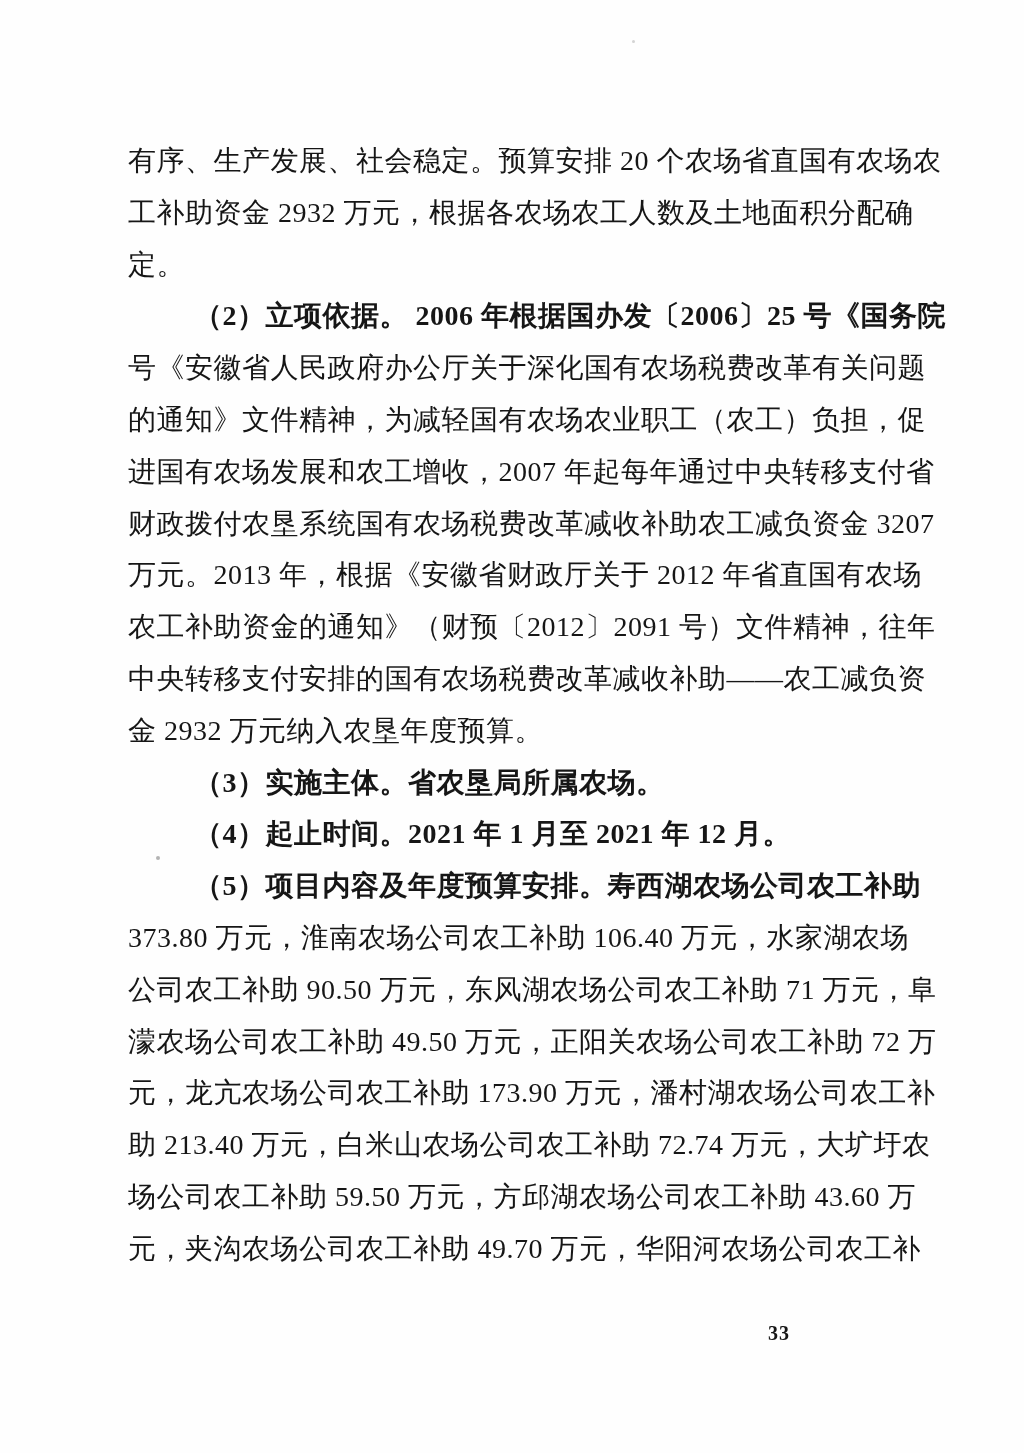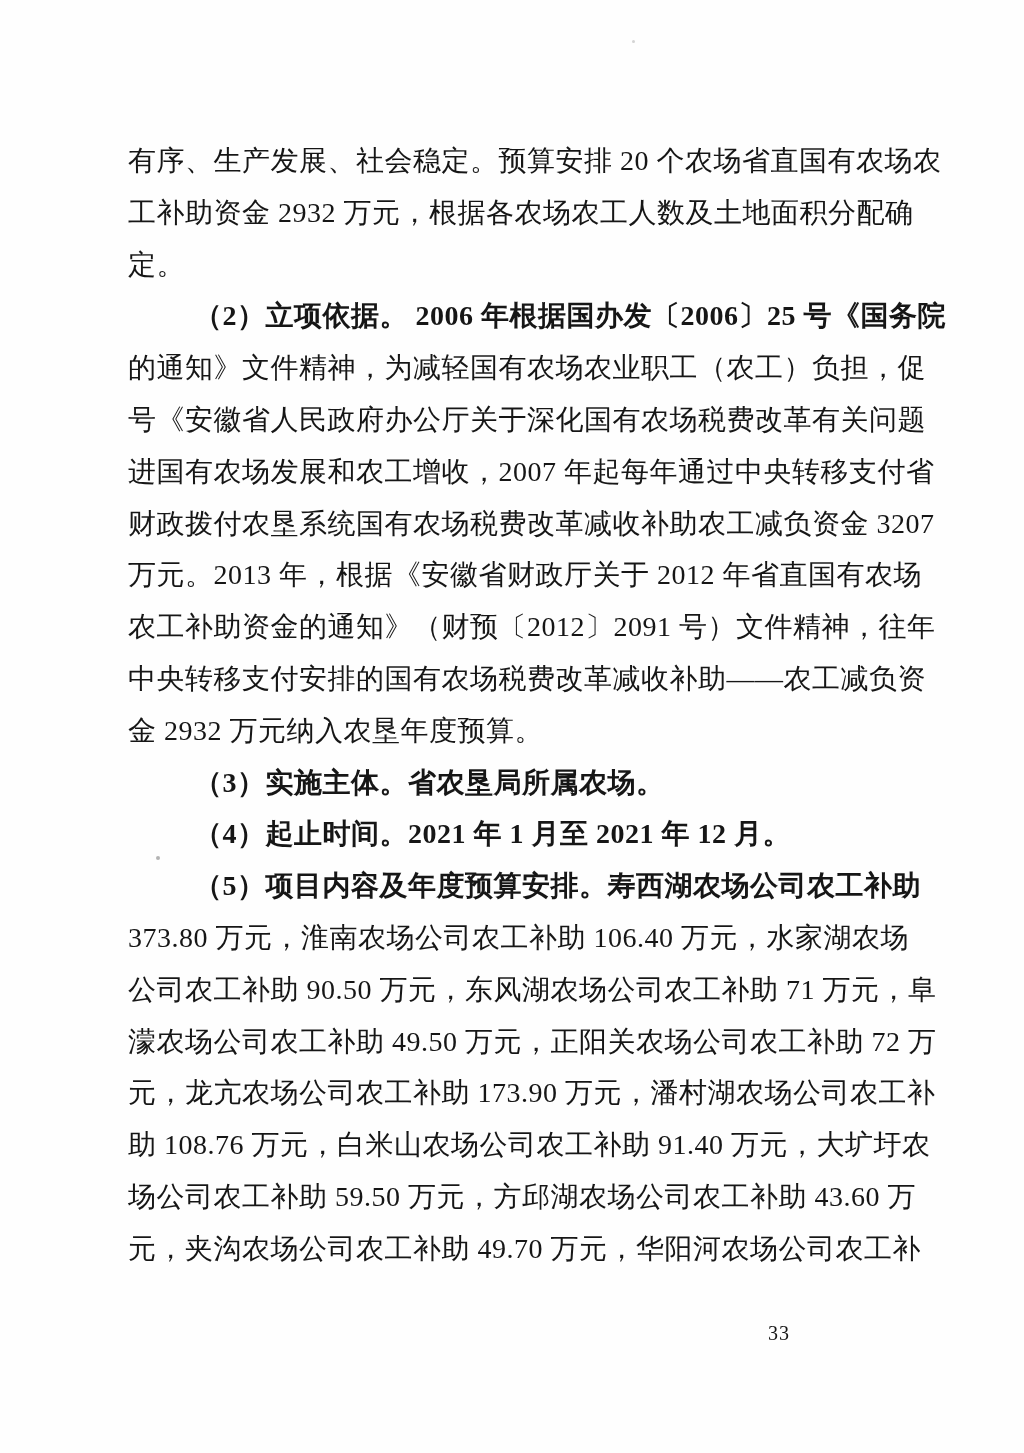--- a/index.html
+++ b/index.html
@@ -39,21 +39,21 @@
   }
   .line.indent {
     padding-left: 66px;
     font-weight: bold;
   }
   .page-number {
     position: absolute;
     left: 768px;
     top: 1322px;
     font-size: 20px;
-    font-weight: normal;
+    font-weight: bold;
     letter-spacing: 1px;
   }
   .speck {
     position: absolute;
     left: 156px;
     top: 856px;
     width: 4px;
     height: 4px;
     border-radius: 50%;
     background: #8a8a8a;
@@ -75,36 +75,36 @@
 
 <div class="page">
 
   <div class="speck-top"></div>
 
   <div class="text-block">
     <div class="line">有序、生产发展、社会稳定。预算安排 20 个农场省直国有农场农</div>
     <div class="line">工补助资金 2932 万元，根据各农场农工人数及土地面积分配确</div>
     <div class="line short">定。</div>
     <div class="line indent">（2）立项依据。 2006 年根据国办发〔2006〕25 号《国务院</div>
+    <div class="line">号《安徽省人民政府办公厅关于深化国有农场税费改革有关问题</div>
     <div class="line">的通知》文件精神，为减轻国有农场农业职工（农工）负担，促</div>
-    <div class="line">号《安徽省人民政府办公厅关于深化国有农场税费改革有关问题</div>
     <div class="line">进国有农场发展和农工增收，2007 年起每年通过中央转移支付省</div>
     <div class="line">财政拨付农垦系统国有农场税费改革减收补助农工减负资金 3207</div>
     <div class="line">万元。2013 年，根据《安徽省财政厅关于 2012 年省直国有农场</div>
     <div class="line">农工补助资金的通知》（财预〔2012〕2091 号）文件精神，往年</div>
     <div class="line">中央转移支付安排的国有农场税费改革减收补助——农工减负资</div>
     <div class="line short">金 2932 万元纳入农垦年度预算。</div>
     <div class="line short indent">（3）实施主体。省农垦局所属农场。</div>
     <div class="line short indent">（4）起止时间。2021 年 1 月至 2021 年 12 月。</div>
     <div class="line indent">（5）项目内容及年度预算安排。寿西湖农场公司农工补助</div>
     <div class="line">373.80 万元，淮南农场公司农工补助 106.40 万元，水家湖农场</div>
     <div class="line">公司农工补助 90.50 万元，东风湖农场公司农工补助 71 万元，阜</div>
     <div class="line">濛农场公司农工补助 49.50 万元，正阳关农场公司农工补助 72 万</div>
     <div class="line">元，龙亢农场公司农工补助 173.90 万元，潘村湖农场公司农工补</div>
-    <div class="line">助 108.76 万元，白米山农场公司农工补助 91.40 万元，大圹圩农</div>
+    <div class="line">助 213.40 万元，白米山农场公司农工补助 72.74 万元，大圹圩农</div>
     <div class="line">场公司农工补助 59.50 万元，方邱湖农场公司农工补助 43.60 万</div>
     <div class="line">元，夹沟农场公司农工补助 49.70 万元，华阳河农场公司农工补</div>
   </div>
 
   <div class="speck"></div>
 
   <div class="page-number">33</div>
 
 </div>
 

